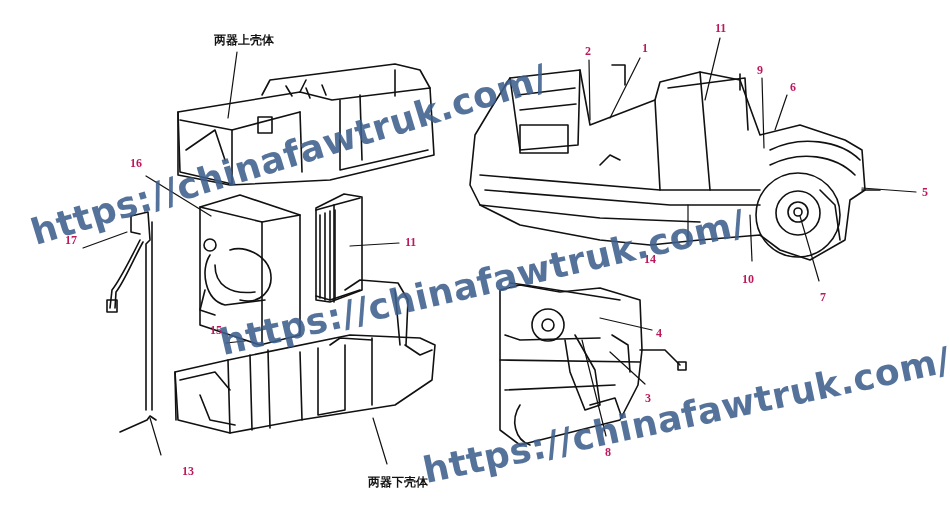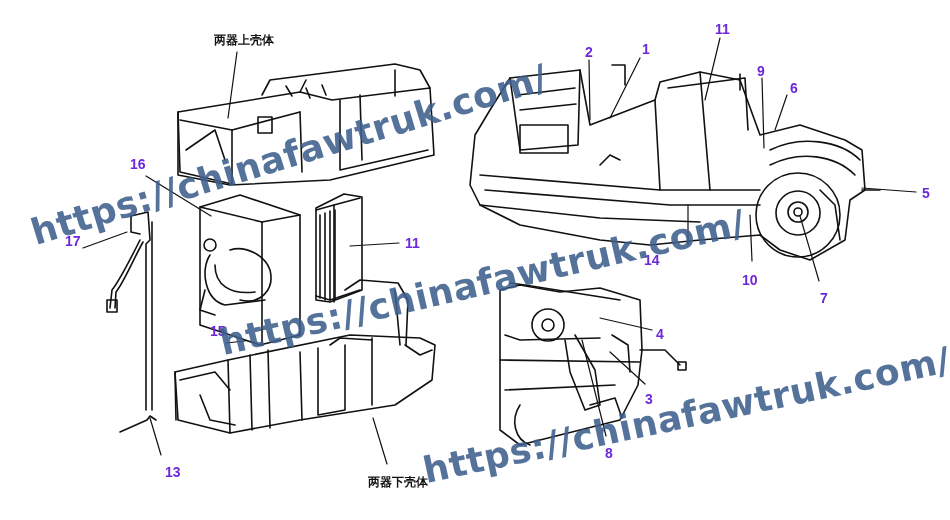--- a/index.html
+++ b/index.html
@@ -1,18 +1,18 @@
 <!DOCTYPE html>
 <html><head>
 <meta charset="utf-8">
 <style>
   html, body { margin:0; padding:0; background:#ffffff; }
   #canvas { position:relative; width:950px; height:488px; overflow:hidden; background:#fff; font-family:"DejaVu Serif","Liberation Serif",serif; }
   svg.art { position:absolute; left:0; top:0; }
-  .lbl { position:absolute; font-family:Liberation Sans, sans-serif; font-size:14px; font-weight:bold; color:#6d28d9; line-height:1; white-space:nowrap; }
+  .lbl { position:absolute; font-family:Liberation Serif, serif; font-size:12px; font-weight:bold; color:#be185d; line-height:1; white-space:nowrap; }
   .cn { font-family:"DejaVu Sans",sans-serif; font-size:12px; font-weight:bold; color:#111; }
   .wm { position:absolute; font-family:"DejaVu Sans","Liberation Sans",sans-serif; font-weight:bold; font-size:36px; color:rgba(62,96,140,0.88); white-space:nowrap; transform-origin:left bottom; letter-spacing:0.5px; pointer-events:none; }
 </style>
 </head>
 <body>
 
 <div id="canvas">
 
   <svg class="art" width="950" height="520" viewBox="0 0 950 520" fill="none" stroke="#111" stroke-width="1.6" stroke-linejoin="round" stroke-linecap="round">
 
@@ -146,21 +146,21 @@
   <span class="lbl" style="left:645px;top:392px;">3</span>
   <span class="lbl" style="left:656px;top:327px;">4</span>
   <span class="lbl" style="left:922px;top:186px;">5</span>
   <span class="lbl" style="left:790px;top:81px;">6</span>
   <span class="lbl" style="left:820px;top:291px;">7</span>
   <span class="lbl" style="left:605px;top:446px;">8</span>
   <span class="lbl" style="left:757px;top:64px;">9</span>
   <span class="lbl" style="left:742px;top:273px;">10</span>
   <span class="lbl" style="left:715px;top:22px;">11</span>
   <span class="lbl" style="left:405px;top:236px;">11</span>
-  <span class="lbl" style="left:165px;top:465px;">13</span>
+  <span class="lbl" style="left:182px;top:465px;">13</span>
   <span class="lbl" style="left:644px;top:253px;">14</span>
   <span class="lbl" style="left:210px;top:324px;">15</span>
   <span class="lbl" style="left:130px;top:157px;">16</span>
   <span class="lbl" style="left:65px;top:234px;">17</span>
 
   <span class="wm" style="left:38px;top:212px;transform:rotate(-17deg);">https://chinafawtruk.com/</span>
   <span class="wm" style="left:225px;top:322px;transform:rotate(-13deg);">https://chinafawtruk.com/</span>
   <span class="wm" style="left:428px;top:450px;transform:rotate(-12deg);">https://chinafawtruk.com/</span>
 </div>
 

